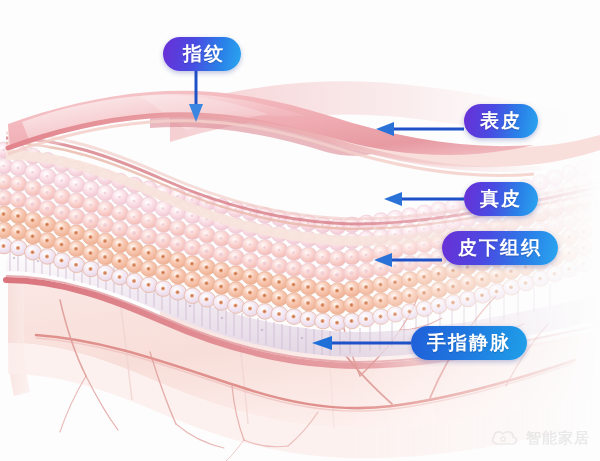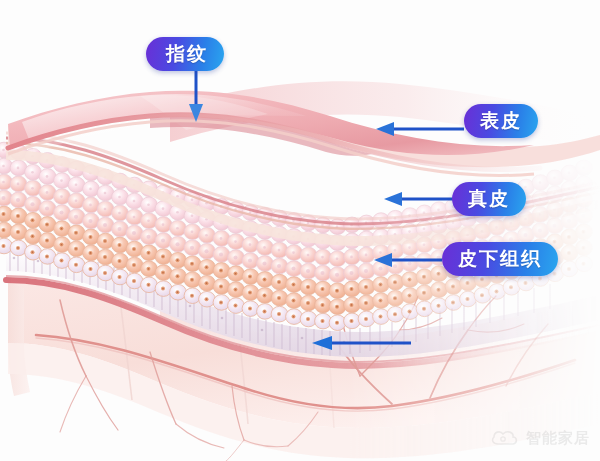--- a/index.html
+++ b/index.html
@@ -44,24 +44,24 @@
     text-shadow: 0 1px 1px rgba(0,0,0,0.18);
     font-family: "DejaVu Sans", "Liberation Sans", sans-serif;
   }
   .label.g-violet {
     background: linear-gradient(100deg, #6a2fd6 0%, #4a4ae2 38%, #2a7fe8 72%, #2aa6ef 100%);
   }
   .label.g-blue {
     background: linear-gradient(100deg, #1f5fd8 0%, #1f77e0 45%, #1f9fe8 100%);
   }
 
-  .lbl-fingerprint { left: 146px; top: 37px; padding-left: 20px; }
+  .lbl-fingerprint { left: 163px; top: 37px; padding-left: 20px; }
   .lbl-epidermis   { left: 464px; top: 104px; }
-  .lbl-dermis      { left: 452px; top: 182px; }
-  .lbl-subcut      { left: 442px; top: 242px; }
+  .lbl-dermis      { left: 464px; top: 182px; }
+  .lbl-subcut      { left: 442px; top: 231px; }
   .lbl-vein        { left: 411px; top: 326px; }
 
   
   .watermark {
     position: absolute;
     right: 10px;
     bottom: 12px;
     display: flex;
     align-items: center;
     gap: 6px;
@@ -1102,20 +1102,21 @@
   </svg>
 
   <div class="label g-violet lbl-fingerprint">指纹</div>
 
   <div class="label g-violet lbl-epidermis">表皮</div>
 
   <div class="label g-violet lbl-dermis">真皮</div>
 
   <div class="label g-violet lbl-subcut">皮下组织</div>
 
+  <div class="label g-blue lbl-vein">手指静脉</div>
 
   <div class="watermark">
     <svg width="30" height="22" viewBox="0 0 30 22">
       <path d="M8 17 C3 17 1 13 4 10 C4 5 10 3 13 7 C17 3 24 5 23 10
                C27 10 28 16 23 17 Z" fill="none" stroke="#9a9a9a" stroke-width="1.6"></path>
       <circle cx="13" cy="12" r="2.2" fill="none" stroke="#9a9a9a" stroke-width="1.3"></circle>
     </svg>
     <span class="wm-text">智能家居</span>
   </div>
 

